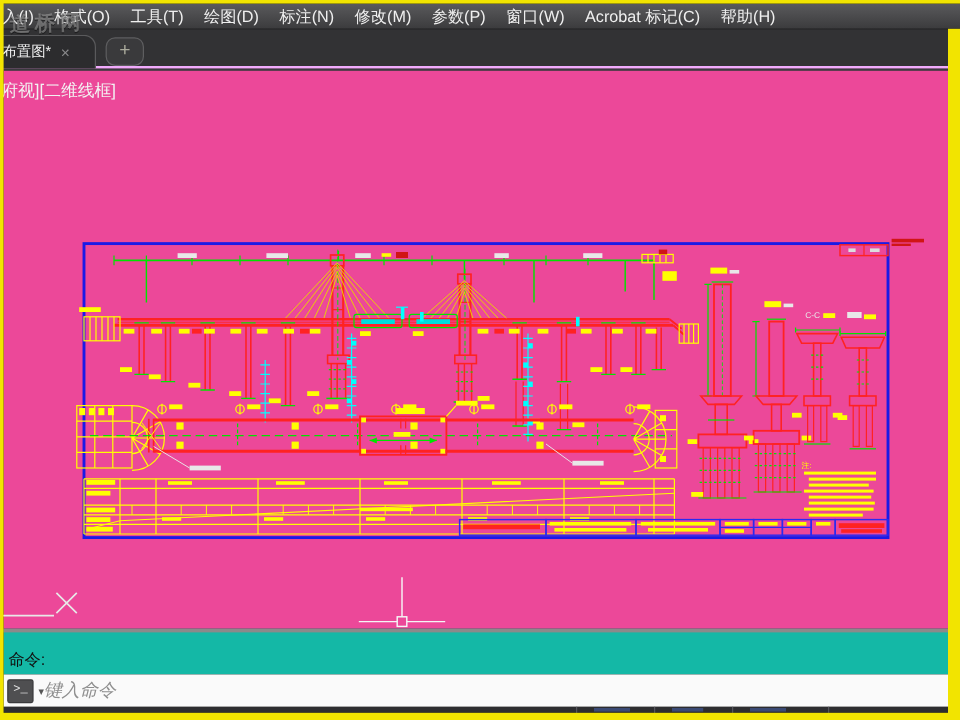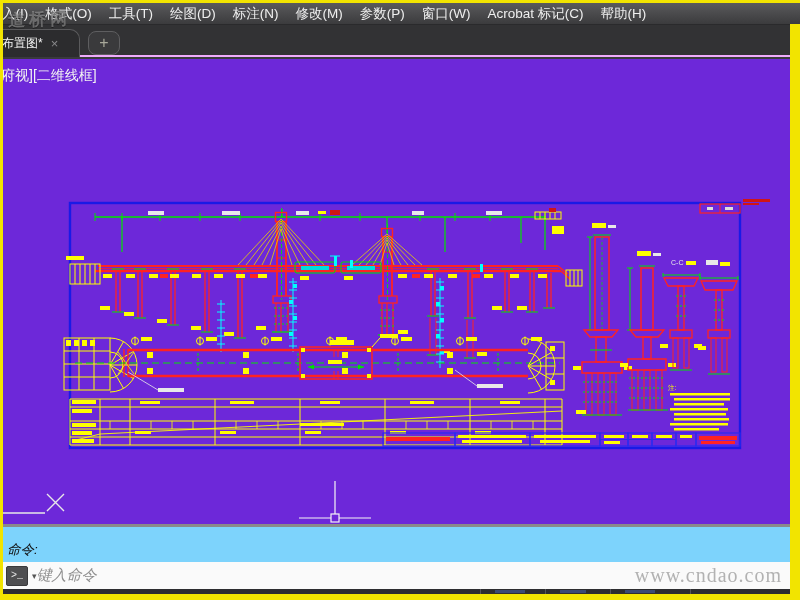--- a/index.html
+++ b/index.html
@@ -30,29 +30,29 @@
     background:#2c2c2e; border:1px solid #5a5a5c; border-left:none; border-bottom:none;
     border-top-right-radius:10px; display:flex; align-items:center; padding:0 6px 0 2px; }
   .tab-label { color:#f2f2f2; font-size:12px; white-space:nowrap; }
   .tab-close { color:#8a8a8c; font-size:13px; margin-left:8px; line-height:1; }
   .tab-new { position:absolute; left:88px; top:6px; width:32px; height:24px;
     background:#3a3a3c; border:1px solid #5e5e60; border-radius:8px;
     color:#a9a99b; font-size:16px; display:flex; align-items:center; justify-content:center; }
 
   
   .drawing-area { position:absolute; left:3px; top:57px; width:787px; height:467px;
-    background:#6d28d9; z-index:1; }
+    background:#ec4899; z-index:1; }
   .drawing-area .topstrip { position:absolute; left:0; top:0; width:100%; height:2px; background:#3a3a3e; }
   .viewport-label { position:absolute; left:-2px; top:10px; color:#f2f2f2; font-size:14px; z-index:2; }
 
   svg.cad { position:absolute; left:0; top:0; width:800px; height:600px; z-index:3; pointer-events:none; }
 
   
   .cmd-history { position:absolute; left:3px; top:524px; width:787px; height:38px;
-    background:#7dd3fc; border-top:3px solid #8a8a8a; z-index:10;font-style:italic; }
+    background:#14b8a6; border-top:3px solid #8a8a8a; z-index:10; }
   .cmd-history-text { position:absolute; left:4px; bottom:3px; color:#111; font-size:13.5px; }
   .cmd-input { position:absolute; left:3px; top:562px; width:787px; height:27px;
     background:#fafafa; z-index:10; display:flex; align-items:center; }
   .prompt-btn { width:22px; height:20px; margin-left:3px; background:#4f4f51; border:1px solid #3a3a3c;
     border-radius:2px; color:#e8e8e8; font-family:"Liberation Mono",monospace; font-size:10px;
     display:flex; align-items:center; justify-content:center; }
   .prompt-caret { color:#555; font-size:9px; margin-left:4px; }
   .cmd-placeholder { color:#8f8f8f; font-size:15px; font-style:italic; }
   .site-watermark { position:absolute; right:8px; bottom:2px; color:#b2b2b2; font-size:20px;
     font-family:"Liberation Serif", serif; letter-spacing:1px; }
@@ -425,21 +425,20 @@
 </div>
 
 <div class="cmd-history">
   <div class="cmd-history-text">命令:</div>
 </div>
 
 <div class="cmd-input">
   <div class="prompt-btn">&gt;_</div>
   <span class="prompt-caret">▾</span>
   <span class="cmd-placeholder">键入命令</span>
-  <span class="site-watermark">www.cndao.com</span>
 </div>
 
 <div class="status-bar">
   <div class="sep" style="left:477px"></div>
   <div class="sep" style="left:542px"></div>
   <div class="sep" style="left:607px"></div>
   <div class="sep" style="left:687px"></div>
   <div class="chip" style="left:492px; width:30px"></div>
   <div class="chip" style="left:557px; width:26px"></div>
   <div class="chip" style="left:622px; width:30px"></div>

